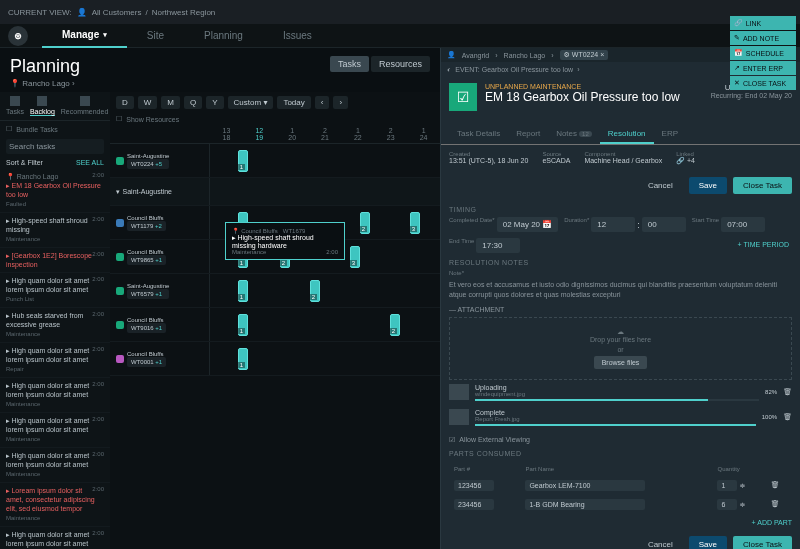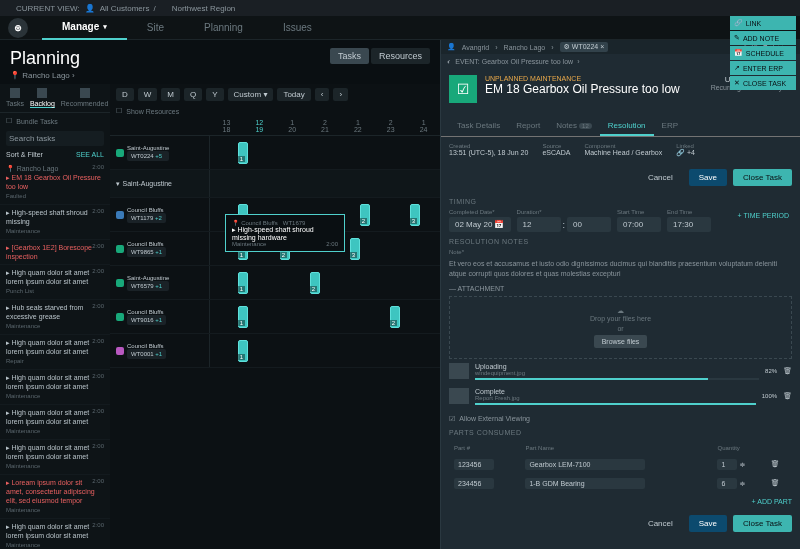--- a/index.html
+++ b/index.html
@@ -1,17 +1,17 @@
 <!DOCTYPE html>
 <html><head>
 <meta charset="utf-8">
 <style>
 *{margin:0;padding:0;box-sizing:border-box;font-family:-apple-system,BlinkMacSystemFont,"Segoe UI",Arial,sans-serif}
 body{background:#000;color:#c0cad0;font-size:9px;width:800px;height:549px;overflow:hidden;position:relative}
-.topbar{height:16px;background:#1a1f24;display:flex;align-items:center;padding:0 16px;font-size:8px;color:#8a959c}
+.topbar{height:24px;background:#1a1f24;display:flex;align-items:center;padding:0 8px;font-size:8px;color:#8a959c}
 .topbar .label{margin-right:6px}
 .main-nav{height:24px;background:#0e1315;display:flex;align-items:center;padding:0 8px;border-bottom:1px solid #1c2529}
 .logo{width:20px;height:20px;border-radius:50%;background:#2a3338;display:flex;align-items:center;justify-content:center;color:#fff;font-size:9px;font-weight:bold;margin-right:14px}
 .nav-item{padding:0 20px;font-size:10px;color:#6b787f;cursor:pointer;height:24px;display:flex;align-items:center}
 .nav-item.active{color:#fff;border-bottom:2px solid #4fd0cc;font-weight:600}
 .dropdown-arrow{margin-left:4px;font-size:7px}
 .app{display:flex;height:509px}
 .left{width:440px;display:flex;flex-direction:column;background:#0a0f12}
 .right{width:360px;background:#1f2b33;display:flex;flex-direction:column;border-left:1px solid #2a3840}
 
@@ -93,21 +93,21 @@
 .meta-col .label{color:#6b787f;font-size:6px}
 .meta-col .val{color:#c0cad0}
 .rp-body{flex:1;overflow:auto;padding:0 8px 8px}
 .btn-row{display:flex;justify-content:flex-end;gap:6px;padding:6px 0}
 .btn{padding:4px 10px;font-size:8px;border-radius:2px;cursor:pointer;border:none}
 .btn.ghost{background:transparent;color:#c0cad0}
 .btn.secondary{background:#0c4a6e;color:#fff}
 .btn.primary{background:#3db5b0;color:#0a0f12}
 .section-label{font-size:7px;color:#6b787f;text-transform:uppercase;margin:6px 0 4px;letter-spacing:0.5px}
 .timing-grid{display:flex;gap:6px;flex-wrap:wrap}
-.field{display:flex;flex-direction:column;gap:2px}
+.field{display:flex;gap:2px}
 .field .flabel{font-size:6px;color:#6b787f}
 .field .fval{background:#2a3840;padding:3px 6px;font-size:8px;color:#c0cad0;border-radius:2px;min-width:44px}
 .time-period{margin-left:auto;font-size:7px;color:#4fd0cc;padding:3px}
 .note-text{font-size:7px;color:#8a959c;line-height:1.4;margin:4px 0}
 .attach-label{font-size:7px;color:#8a959c;margin:6px 0 4px}
 .dropzone{border:1px dashed #3a4850;padding:10px;text-align:center;font-size:7px;color:#6b787f}
 .dropzone .or{margin:3px 0}
 .dropzone .browse{background:#3a4850;padding:3px 8px;display:inline-block;color:#c0cad0;border-radius:2px;cursor:pointer}
 .upload-item{display:flex;align-items:center;gap:6px;padding:4px 0;font-size:7px}
 .upload-thumb{width:20px;height:16px;background:#3a4850}
@@ -122,21 +122,21 @@
 .add-part{text-align:right;font-size:7px;color:#4fd0cc;padding:4px 0}
 </style>
 </head>
 <body>
 
 <div class="topbar">
   <span class="label">CURRENT VIEW:</span>
   <span>👤</span>
   <span style="margin:0 4px">All Customers</span>
   <span>/</span>
-  <span style="margin-left:16px">Northwest Region</span>
+  <span style="margin-left:4px">Northwest Region</span>
 </div>
 
 <div class="main-nav">
   <div class="logo">⊛</div>
   <div class="nav-item active">
       <span>Manage</span>
       <span class="dropdown-arrow">▾</span>
     </div>
   <div class="nav-item">Site</div>
   <div class="nav-item">Planning</div>

